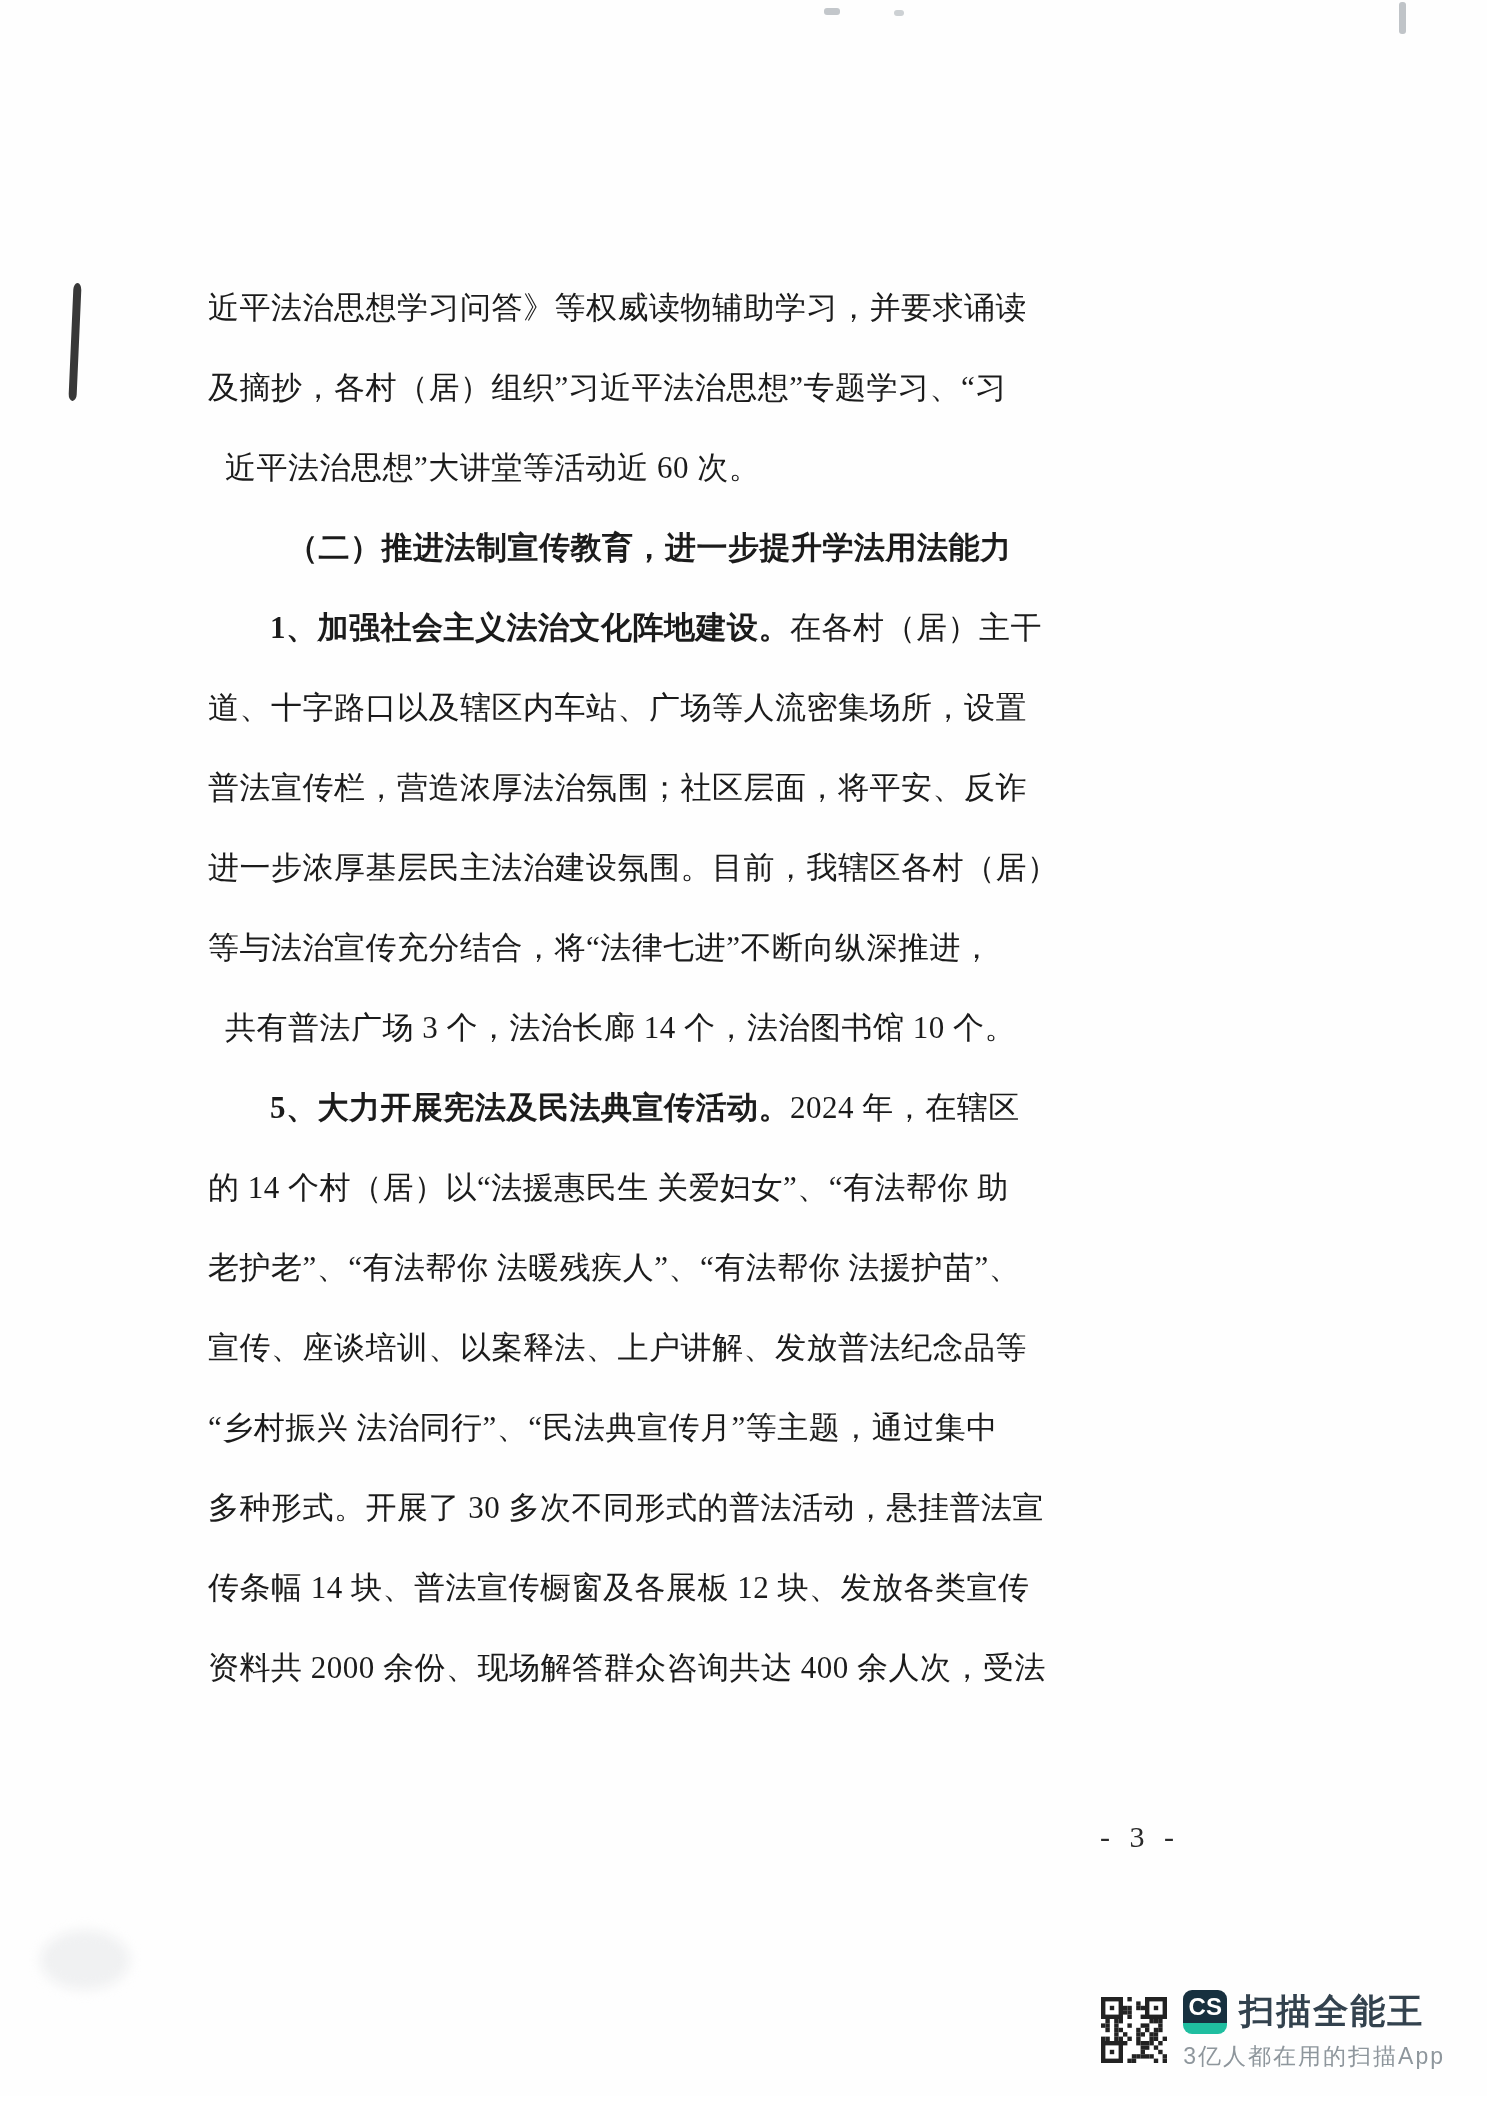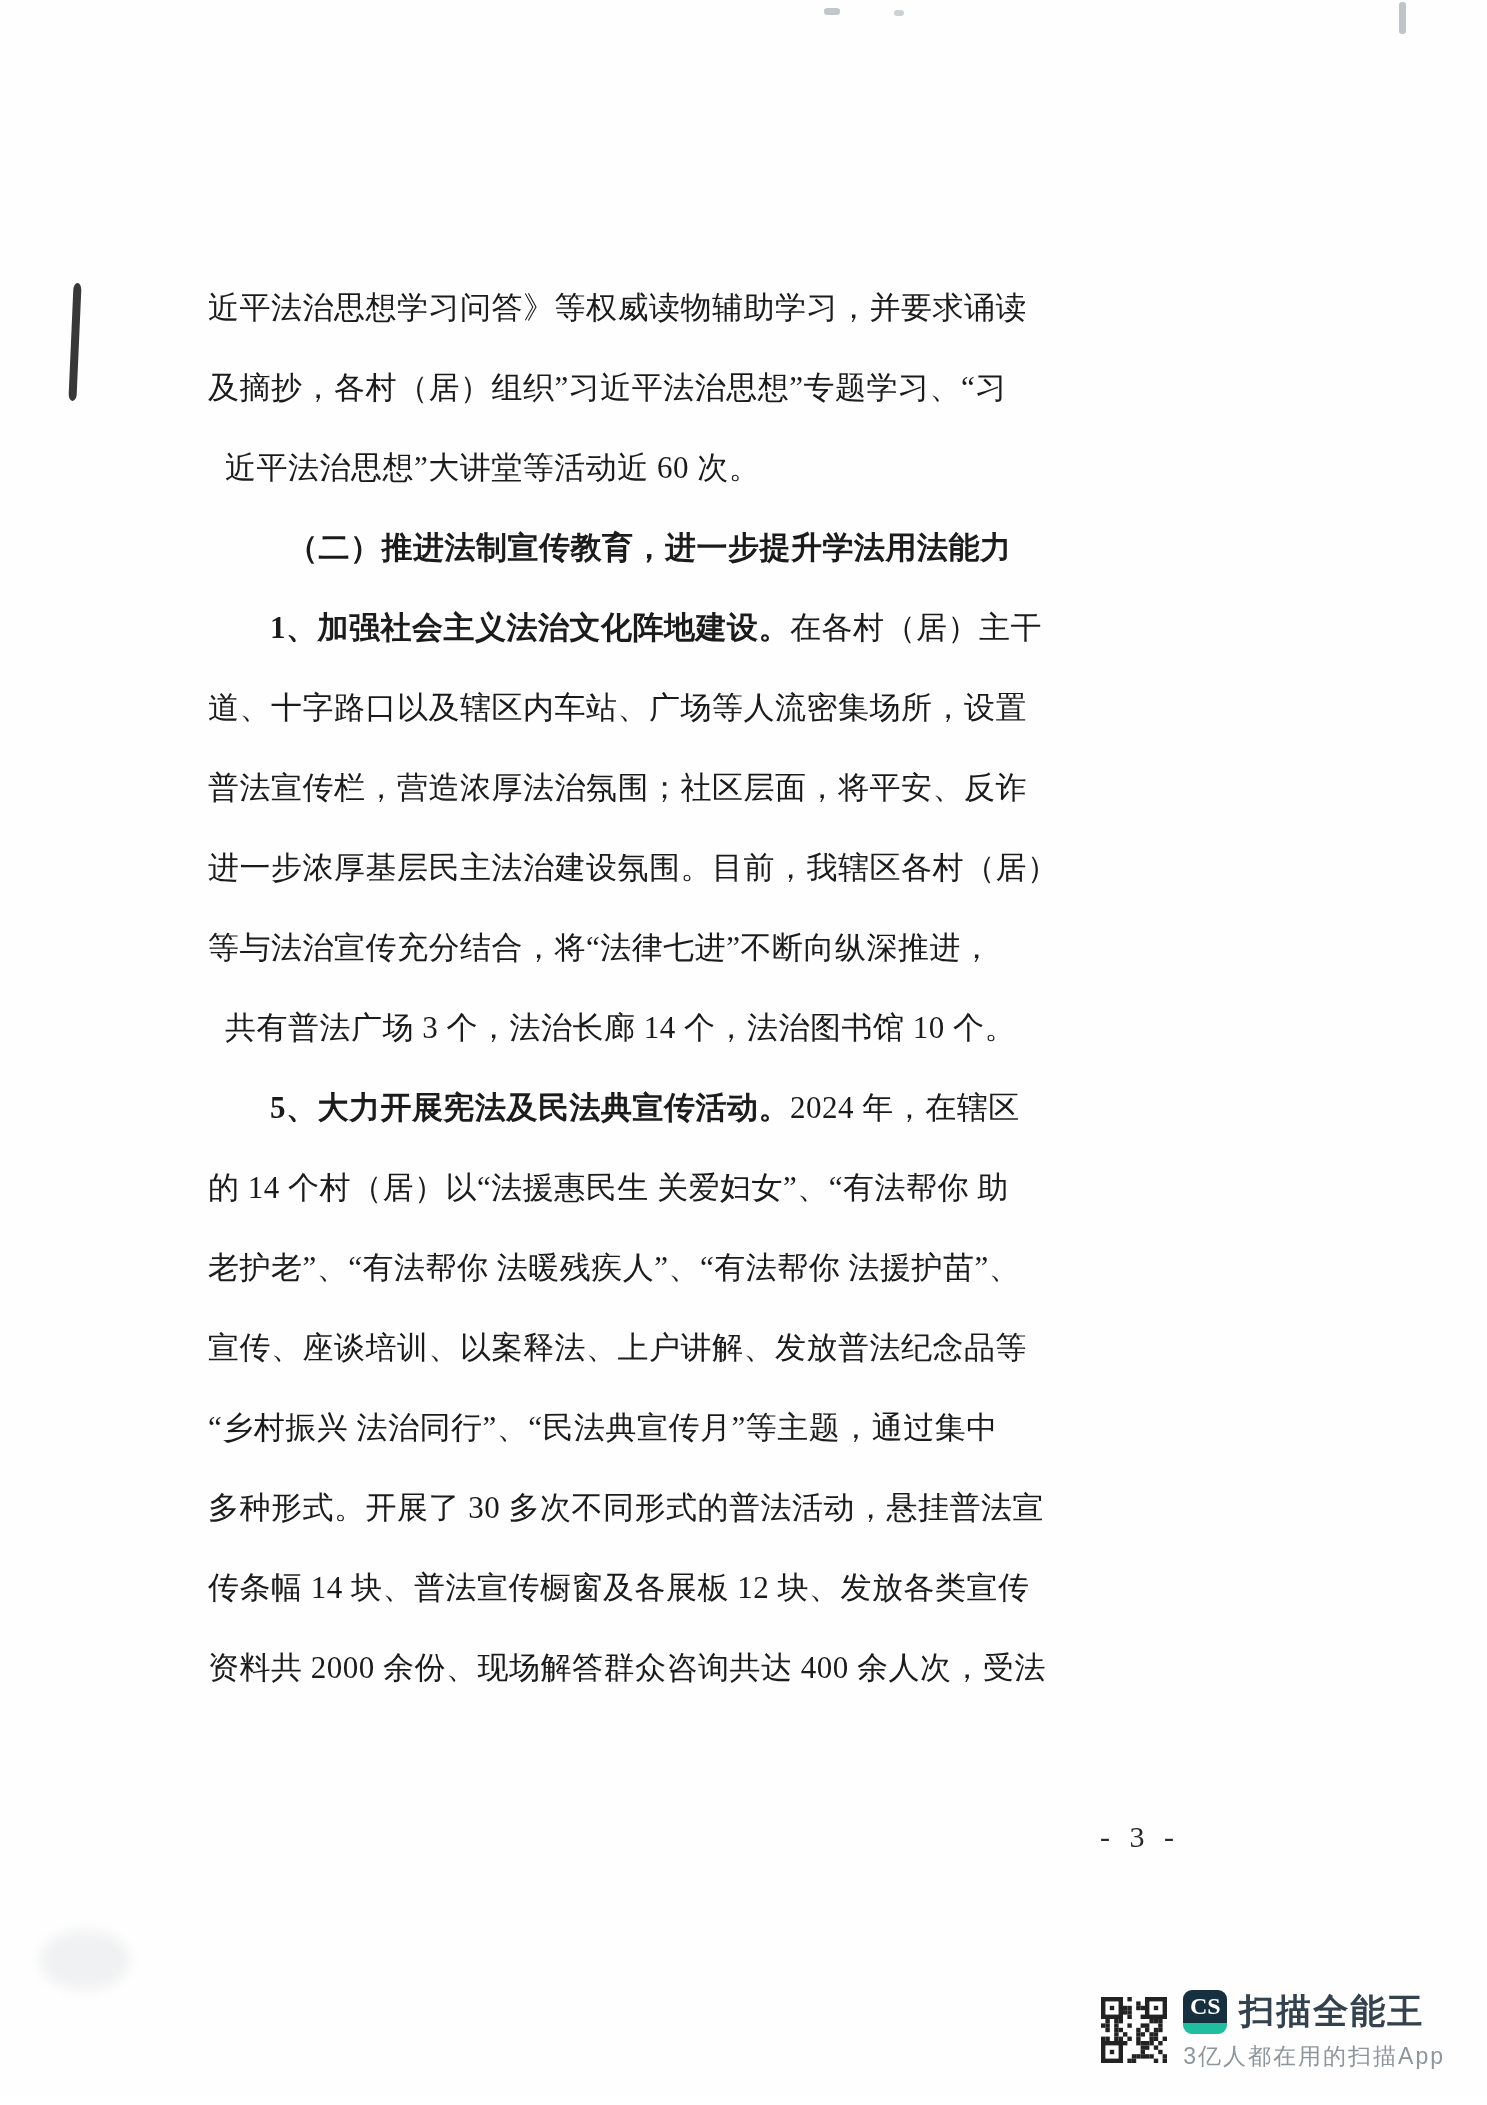--- a/index.html
+++ b/index.html
@@ -56,21 +56,21 @@
     right:42px;bottom:24px;
     display:flex;align-items:center;gap:16px;
   }
   .qr{width:66px;height:66px;background:#fff;}
   .wm-col{display:flex;flex-direction:column;gap:6px;}
   .wm-top{display:flex;align-items:center;gap:12px;}
   .cs-logo{
     width:44px;height:44px;border-radius:9px;
     background:linear-gradient(#17303F 0 76%,#1FBEA0 76% 100%);
     display:flex;align-items:flex-start;justify-content:center;
-    font-family:Liberation Serif, serif;
+    font-family:Liberation Sans, sans-serif;
   }
   .cs-logo span{
     color:#ffffff;font-weight:700;font-size:24px;line-height:33px;
   }
   .wm-name{
     font-family:"Liberation Sans","DejaVu Sans",sans-serif;
     font-size:35px;font-weight:700;color:#33424E;letter-spacing:2px;
   }
   .wm-tagline{
     font-family:"Liberation Sans","DejaVu Sans",sans-serif;

